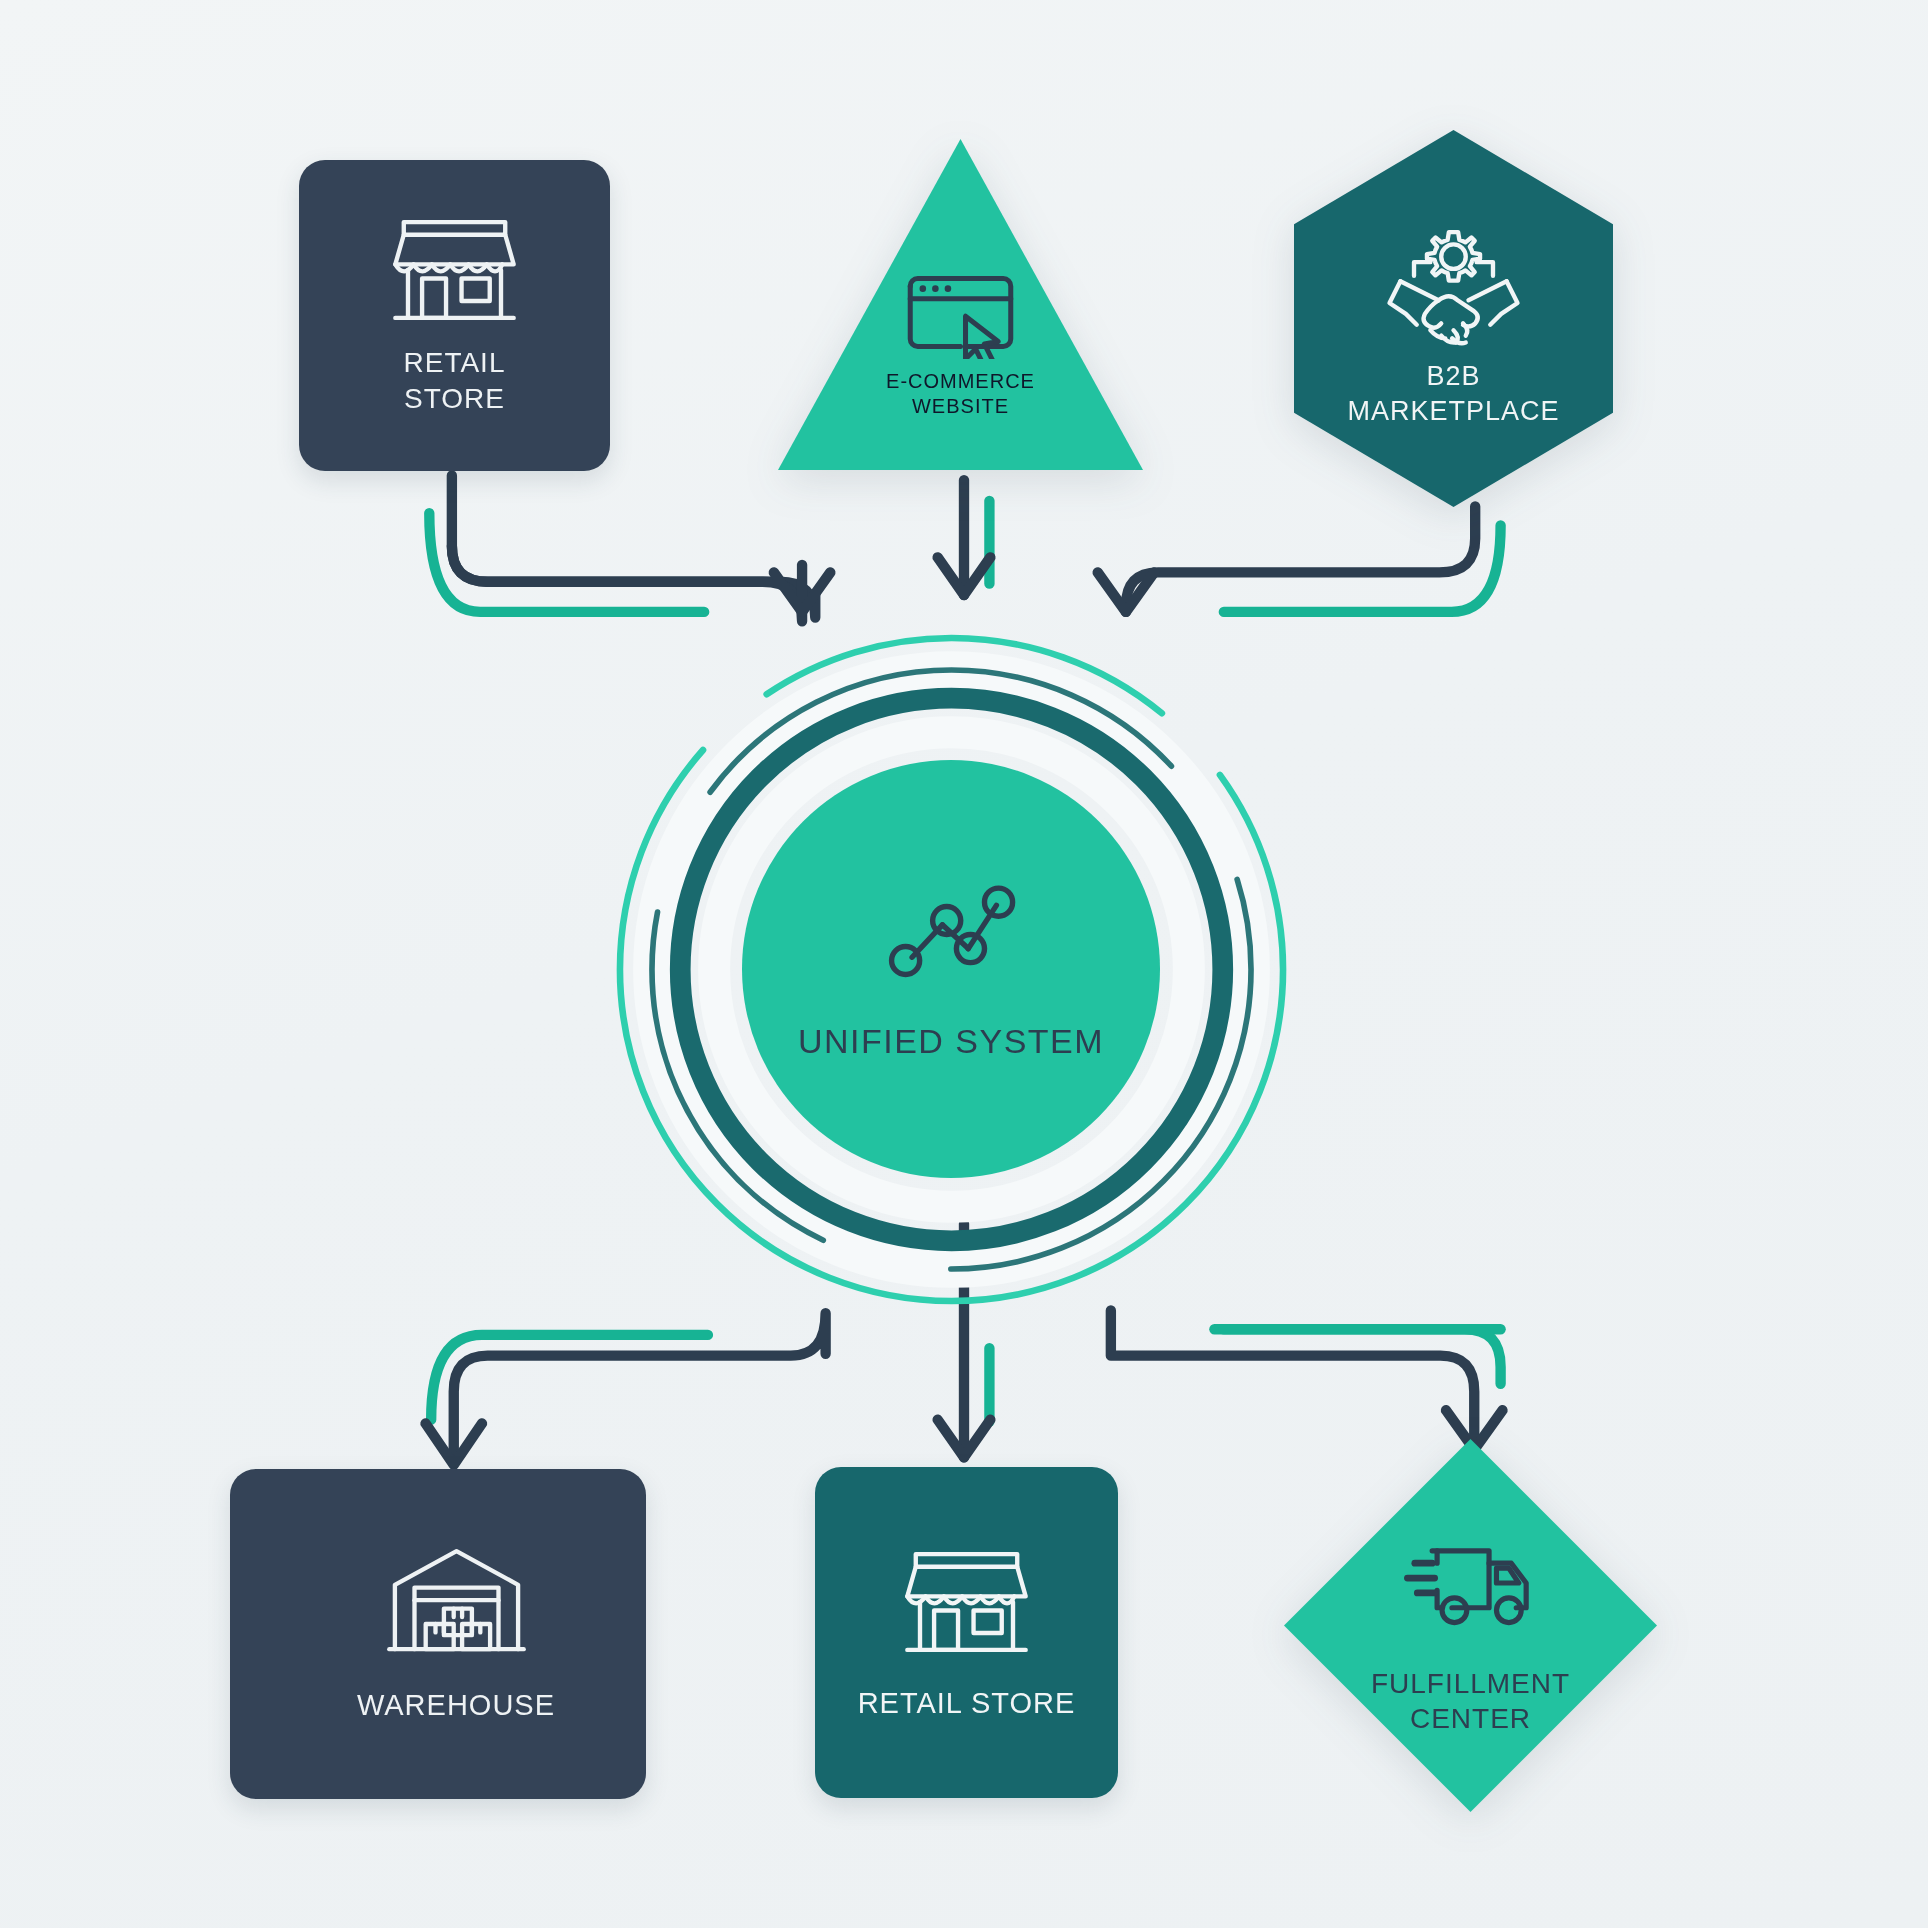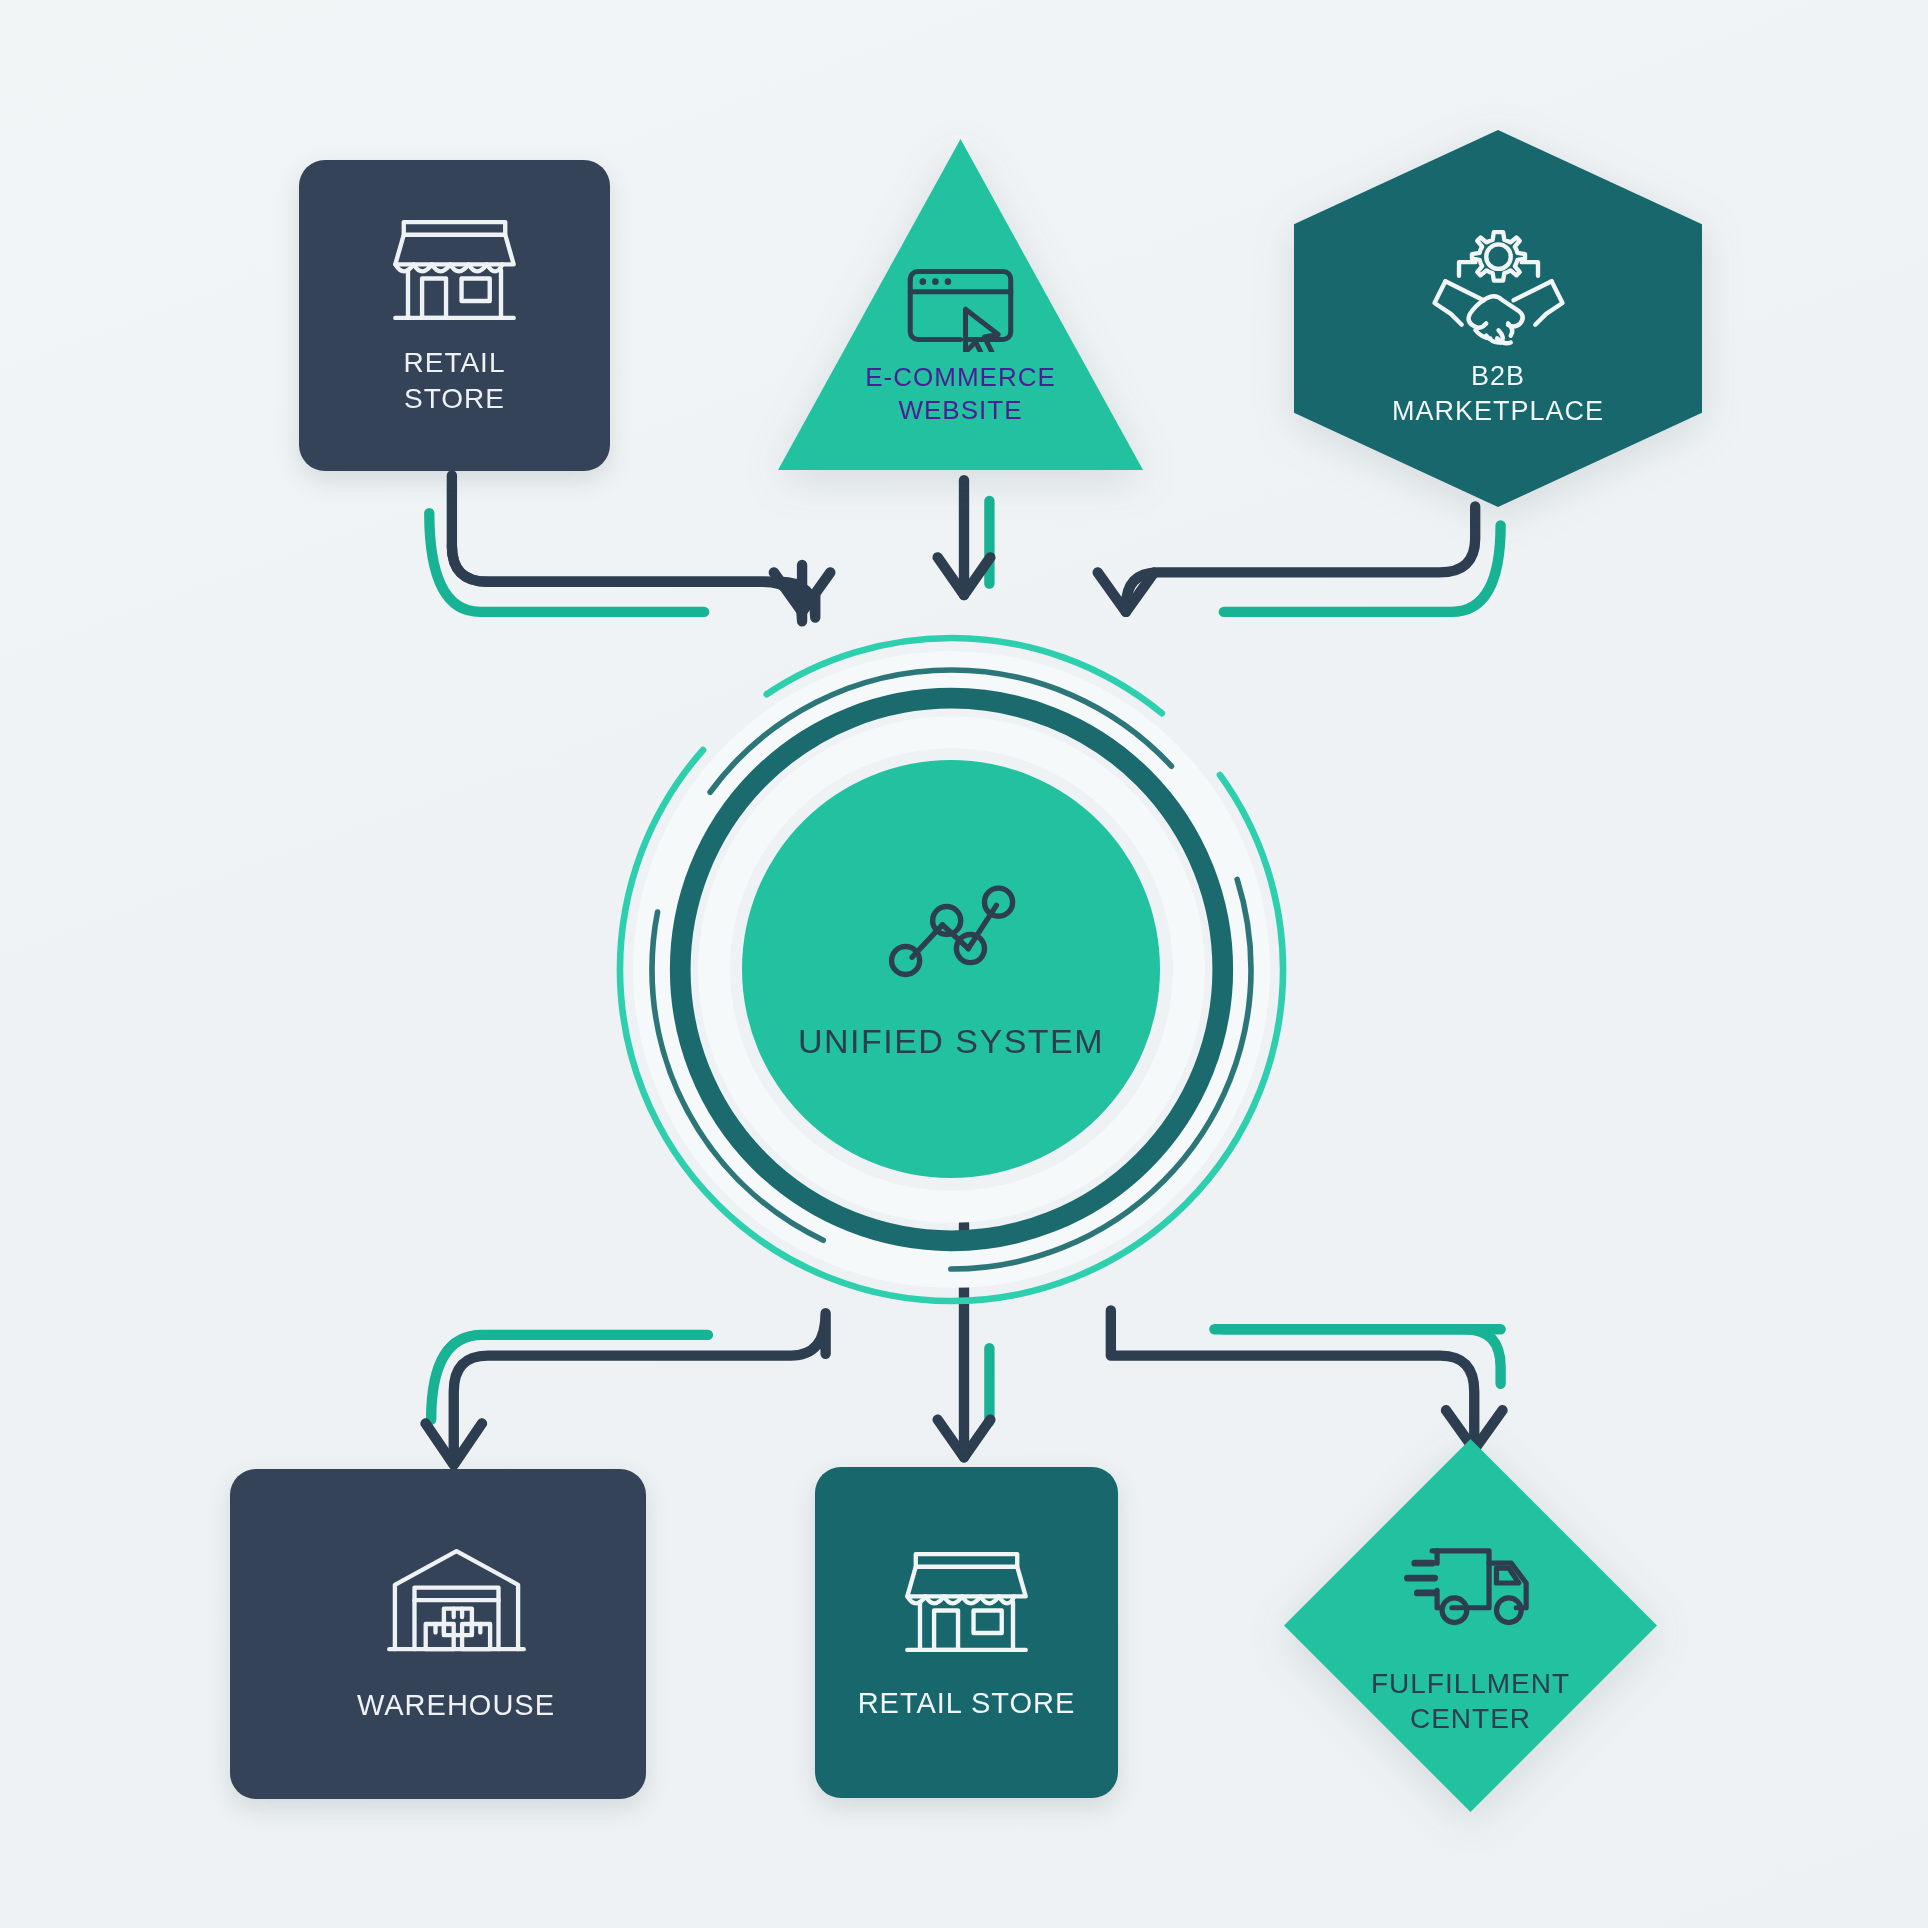--- a/index.html
+++ b/index.html
@@ -69,21 +69,21 @@
   }
 
   
   #node-retail-top {
     left: 299px; top: 160px; width: 311px; height: 311px;
   }
   #node-ecommerce {
     left: 778px; top: 139px; width: 365px; height: 331px;
   }
   #node-b2b {
-    left: 1294px; top: 130px; width: 408px; height: 377px;
+    left: 1294px; top: 130px; width: 319px; height: 377px;
   }
   #node-warehouse {
     left: 266px; top: 1469px; width: 380px; height: 330px;
   }
   #node-retail-bottom {
     left: 815px; top: 1467px; width: 303px; height: 331px;
   }
   #node-fulfillment {
     left: 1284px; top: 1439px; width: 373px; height: 373px;
   }
@@ -190,21 +190,21 @@
             <path d="M8 20 a6 6 0 0 1 6-6 h68 a6 6 0 0 1 6 6 v42 a6 6 0 0 1 -6 6 h-30"></path>
             <path d="M8 20 v42 a6 6 0 0 0 6 6 h34"></path>
             <path d="M8 30 L88 30"></path>
             <circle cx="18" cy="22" r="2.6" fill="#2d3e50" stroke="none"></circle>
             <circle cx="28" cy="22" r="2.6" fill="#2d3e50" stroke="none"></circle>
             <circle cx="38" cy="22" r="2.6" fill="#2d3e50" stroke="none"></circle>
             <path d="M52 44 L52 78 L60 70 L67 84 L74 80 L67 66 L78 64 Z" stroke-width="4"></path>
           </g>
         </svg>
       </span>
-      <div class="label" style="color:#4c1d95;font-size:26px;margin-top:9.4px;">E-COMMERCE
+      <div class="label" style="color:#0f172a;font-size:20px;margin-top:9.4px;">E-COMMERCE
 WEBSITE</div>
     </div>
   </div>
 
   <div class="node hex-wrap" id="node-b2b">
     <div class="node-inner hex" style="background:#17676c;">
       <span class="icon" style="margin-top:15px;">
         <svg width="151" height="128" viewBox="0 0 110 94">
           <g fill="none" stroke="#f1f5f6" stroke-width="3.2" stroke-linecap="round" stroke-linejoin="round">
 

